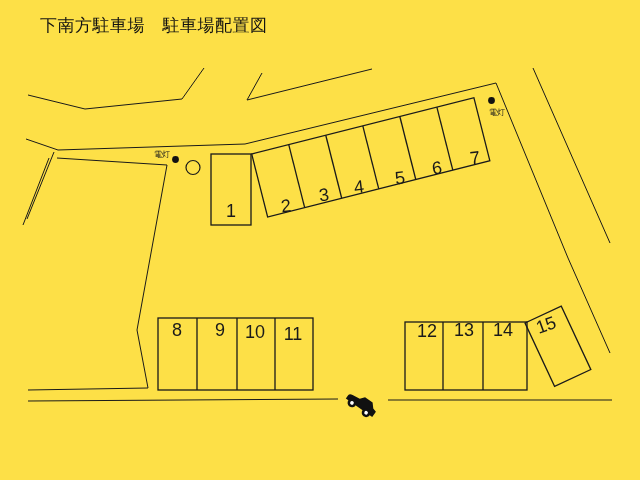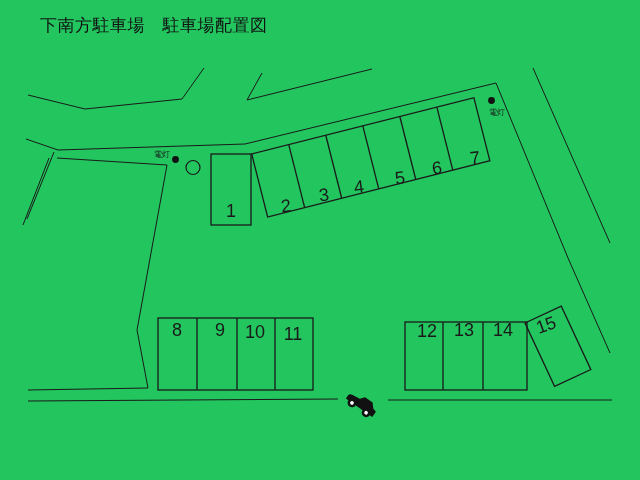--- a/index.html
+++ b/index.html
@@ -8,21 +8,21 @@
     background: #ffffff;
     width: 640px;
     height: 480px;
     overflow: hidden;
     font-family: "Liberation Sans", "DejaVu Sans", sans-serif;
   }
   #stage {
     position: relative;
     width: 640px;
     height: 480px;
-    background: #22c55e;
+    background: #fde047;
   }
   svg { display: block; }
   .road {
     fill: none;
     stroke: #1a1a1a;
     stroke-width: 1;
     stroke-linejoin: miter;
     stroke-linecap: butt;
   }
   .stall {

